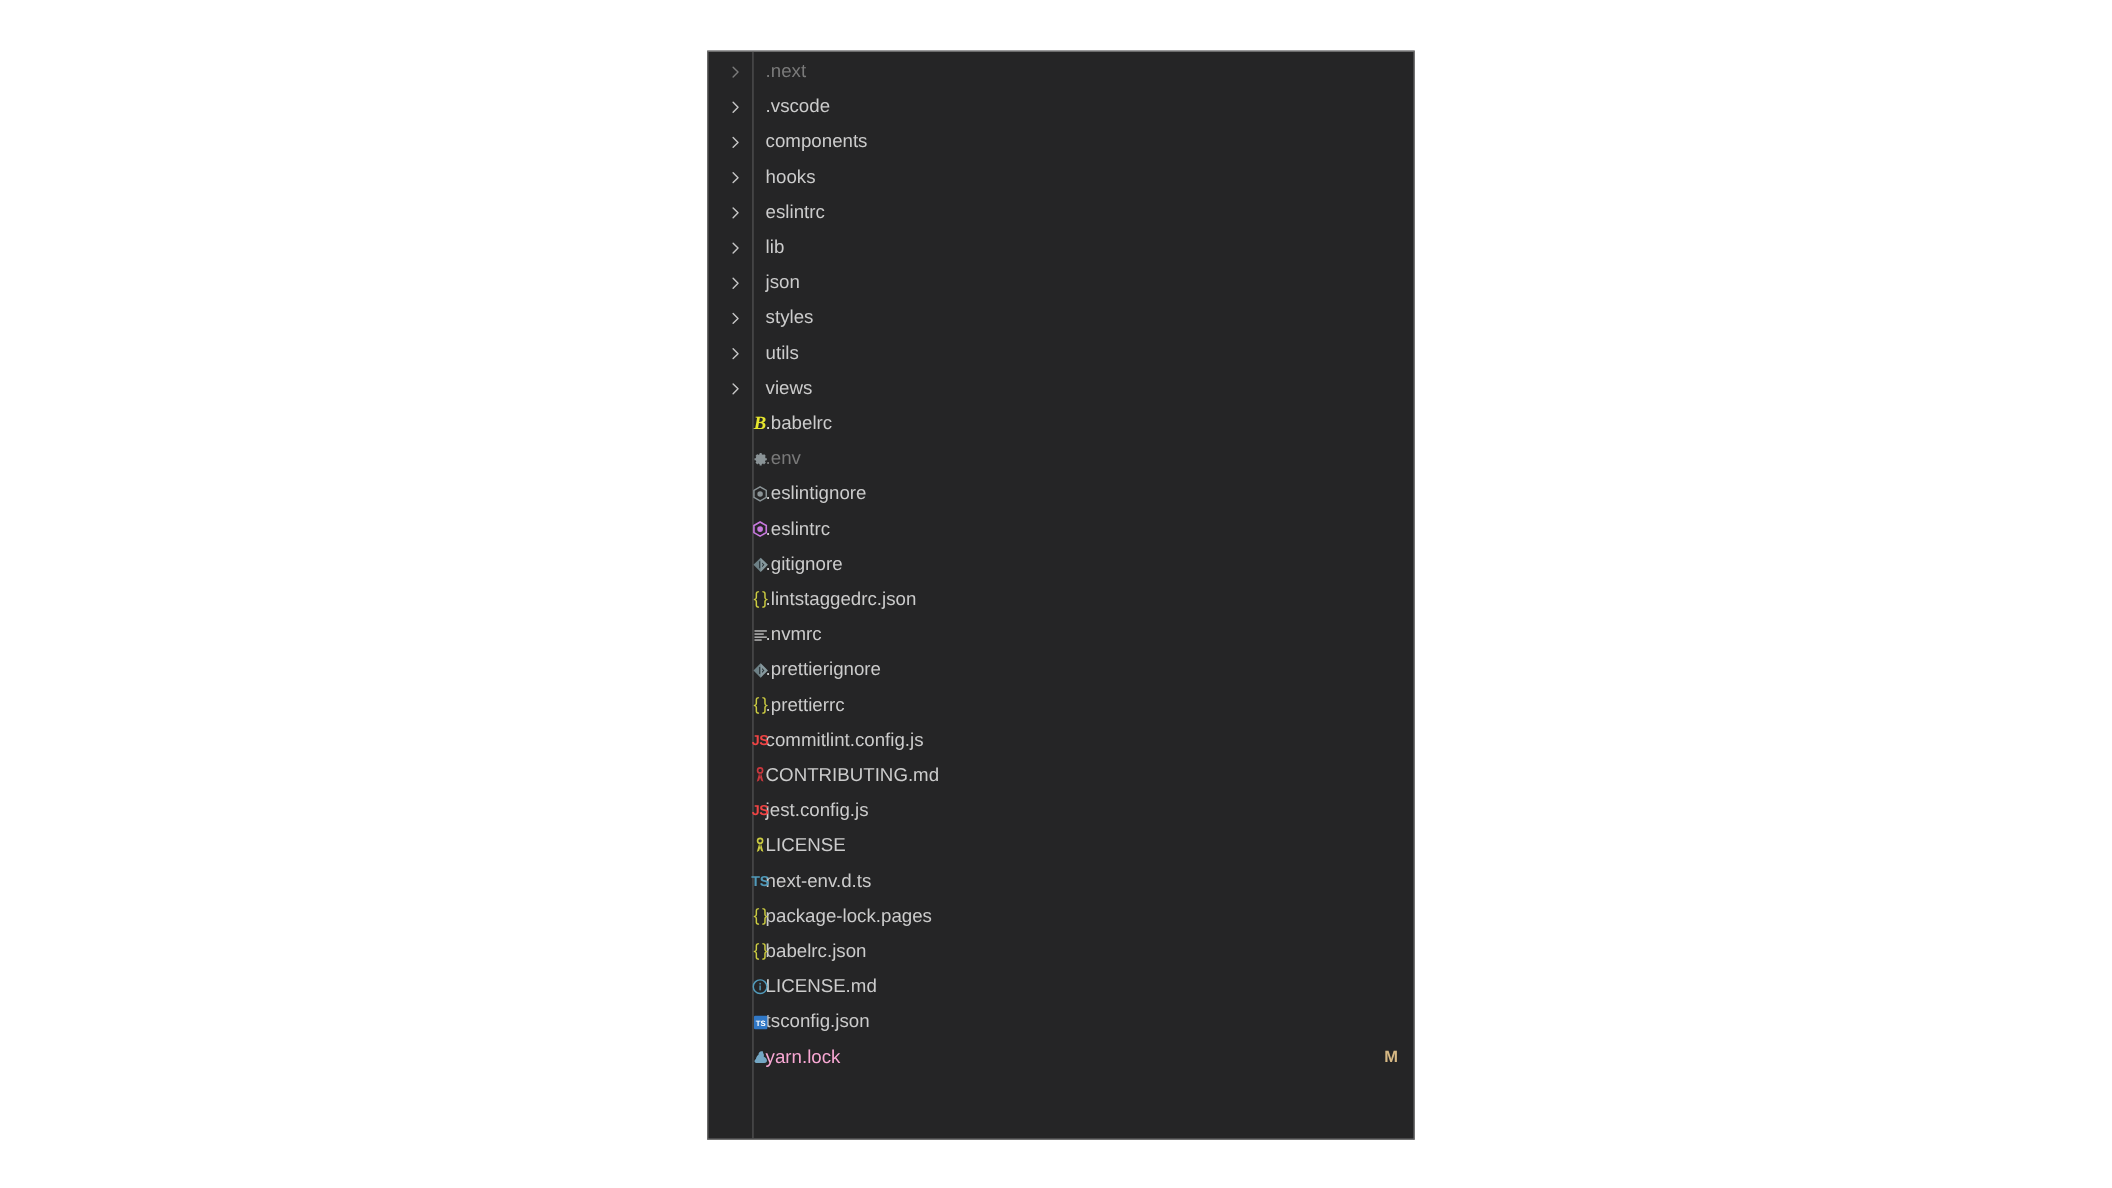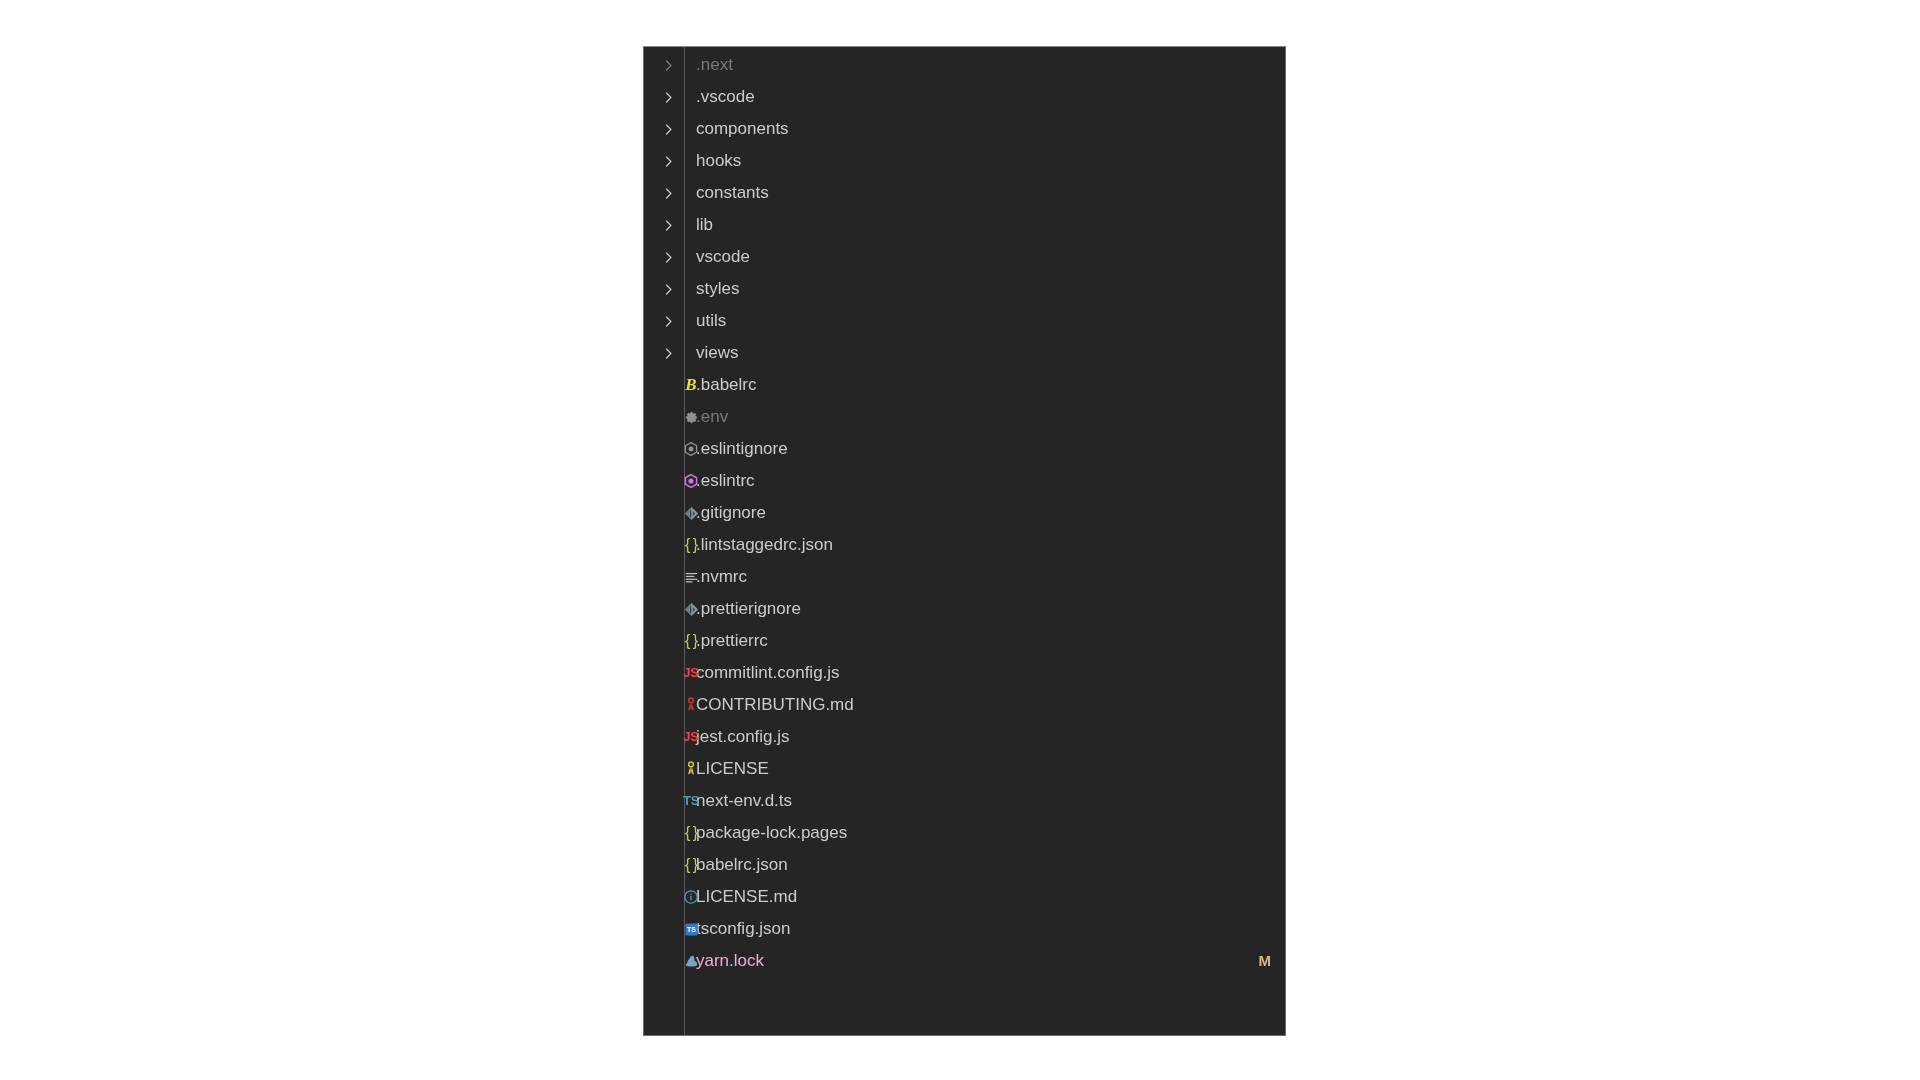--- a/index.html
+++ b/index.html
@@ -125,37 +125,37 @@
             </svg>
           </span>
           <span class="label">hooks</span>
         </div>
         <div class="row">
           <span class="chev-wrap">
             <svg class="chev" viewBox="0 0 16 16">
               <path d="M5.5 2.5 11 8l-5.5 5.5"></path>
             </svg>
           </span>
-          <span class="label">constants</span>
+          <span class="label">eslintrc</span>
         </div>
         <div class="row">
           <span class="chev-wrap">
             <svg class="chev" viewBox="0 0 16 16">
               <path d="M5.5 2.5 11 8l-5.5 5.5"></path>
             </svg>
           </span>
           <span class="label">lib</span>
         </div>
         <div class="row">
           <span class="chev-wrap">
             <svg class="chev" viewBox="0 0 16 16">
               <path d="M5.5 2.5 11 8l-5.5 5.5"></path>
             </svg>
           </span>
-          <span class="label">vscode</span>
+          <span class="label">json</span>
         </div>
         <div class="row">
           <span class="chev-wrap">
             <svg class="chev" viewBox="0 0 16 16">
               <path d="M5.5 2.5 11 8l-5.5 5.5"></path>
             </svg>
           </span>
           <span class="label">styles</span>
         </div>
         <div class="row">

